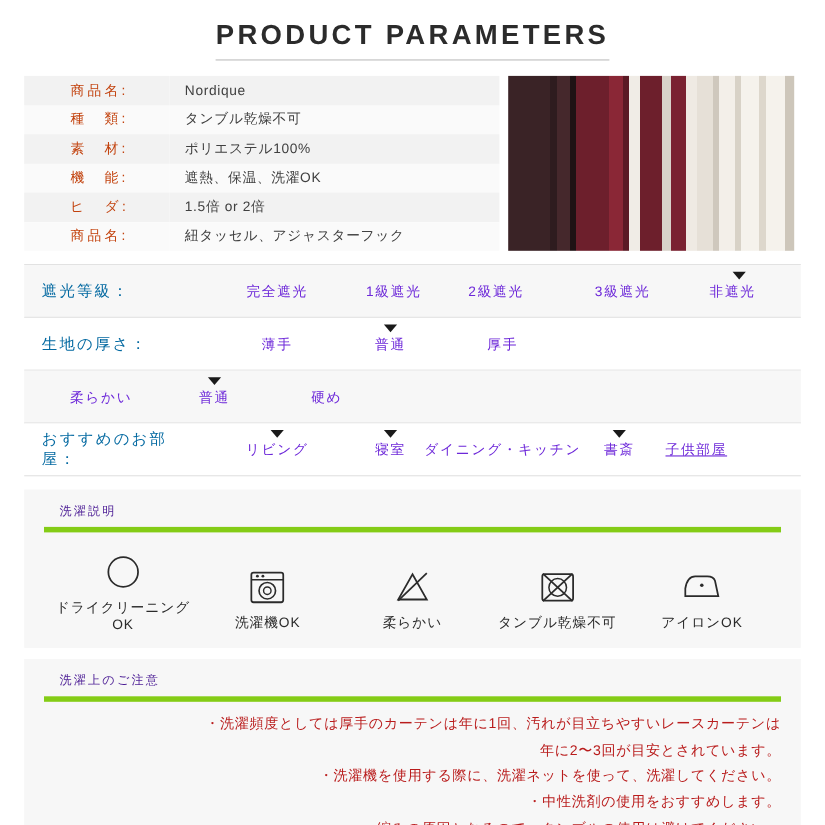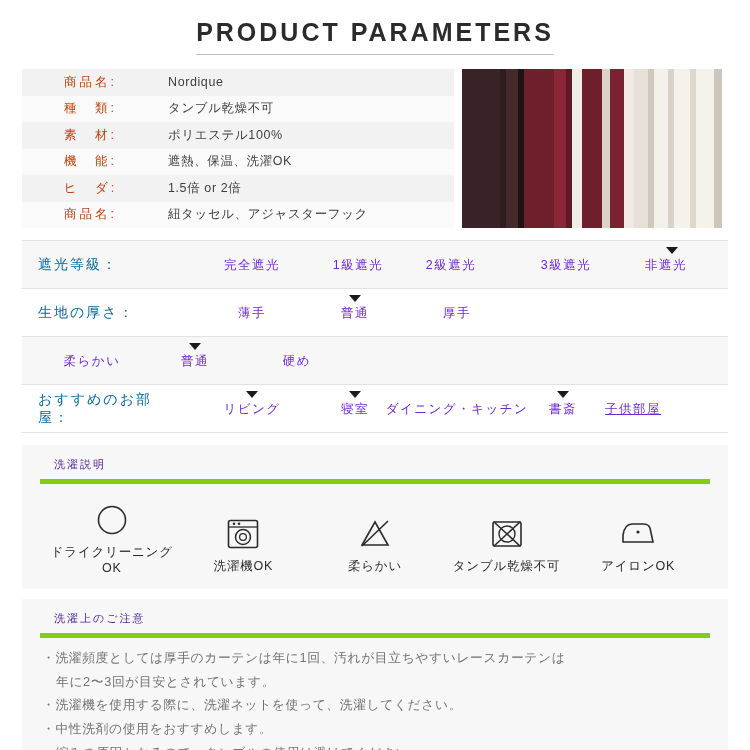--- a/index.html
+++ b/index.html
@@ -178,21 +178,22 @@
   .notes { margin-top: 10px; }
   .notes ul {
     list-style: none;
     margin: 8px 0 0 0;
     padding: 0 0 0 2px;
   }
   .notes li {
     font-size: 12.8px;
     letter-spacing: 0.6px;
     line-height: 1.85;
-    color: #737373;
+    color: #b91c1c;
+    text-align: right;
   }
   .notes li .cont { display: block; padding-left: 14px; }
 </style>
 </head>
 <body>
 
 <div class="page">
 
   <div class="title-wrap">
     <div class="title">PRODUCT PARAMETERS</div>

